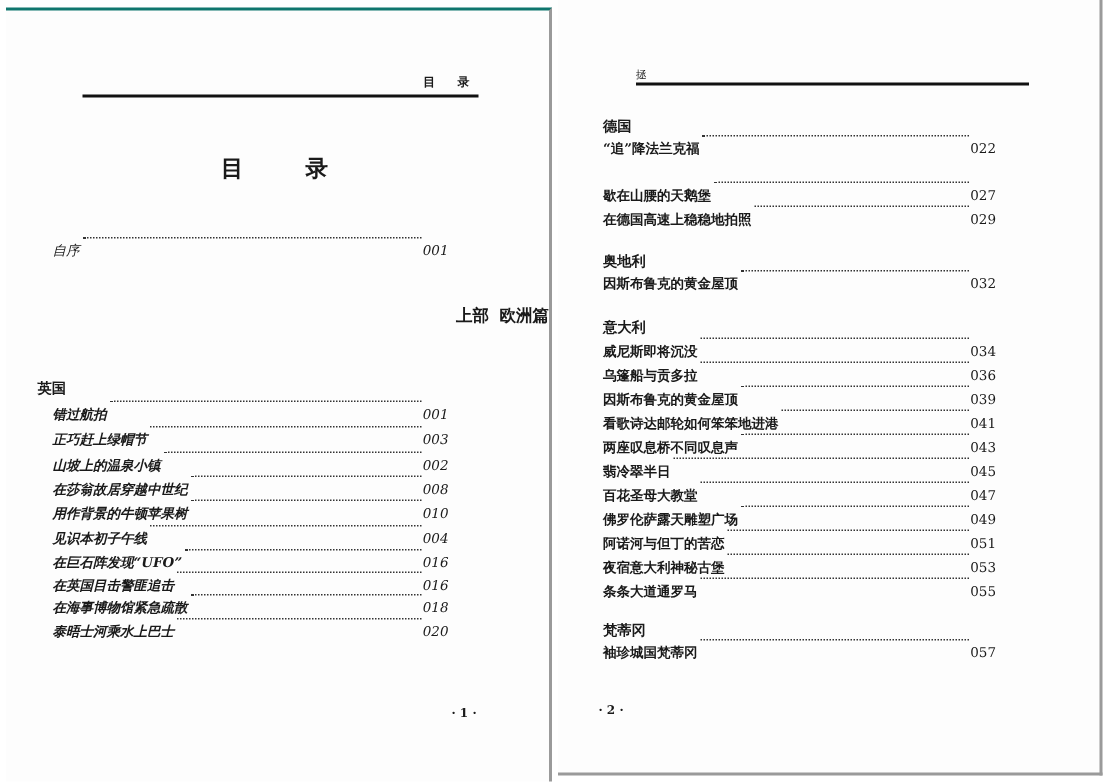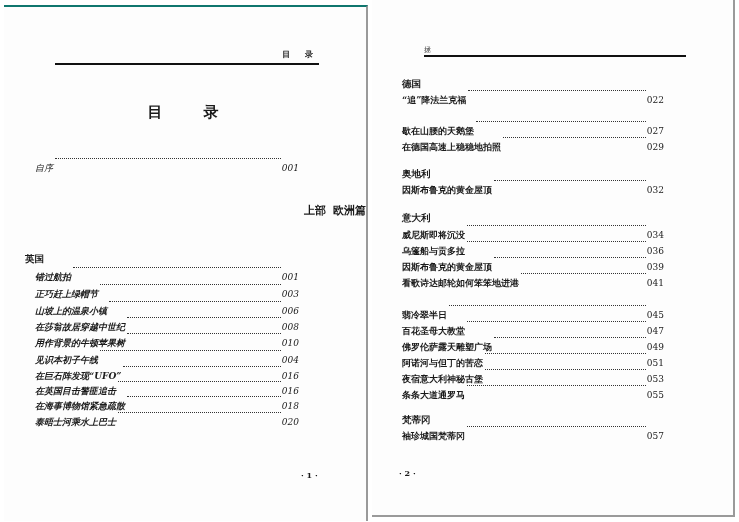--- a/index.html
+++ b/index.html
@@ -79,21 +79,21 @@
     <span class="p">001</span>
   </div>
   <div class="toc-row" style="top:280px">
     <span class="t">正巧赶上绿帽节</span>
     <span class="dots"></span>
     <span class="p">003</span>
   </div>
   <div class="toc-row" style="top:297px">
     <span class="t">山坡上的温泉小镇</span>
     <span class="dots"></span>
-    <span class="p">006</span>
+    <span class="p">002</span>
   </div>
   <div class="toc-row" style="top:313px">
     <span class="t">在莎翁故居穿越中世纪</span>
     <span class="dots"></span>
     <span class="p">008</span>
   </div>
   <div class="toc-row" style="top:329px">
     <span class="t">用作背景的牛顿苹果树</span>
     <span class="dots"></span>
     <span class="p">010</span>
@@ -169,20 +169,25 @@
   <div class="toc-row" style="top:260px">
     <span class="t">因斯布鲁克的黄金屋顶</span>
     <span class="dots"></span>
     <span class="p">039</span>
   </div>
   <div class="toc-row" style="top:276px">
     <span class="t">看歌诗达邮轮如何笨笨地进港</span>
     <span class="dots"></span>
     <span class="p">041</span>
   </div>
+  <div class="toc-row" style="top:292px">
+    <span class="t">两座叹息桥不同叹息声</span>
+    <span class="dots"></span>
+    <span class="p">043</span>
+  </div>
   <div class="toc-row" style="top:308px">
     <span class="t">翡冷翠半日</span>
     <span class="dots"></span>
     <span class="p">045</span>
   </div>
   <div class="toc-row" style="top:324px">
     <span class="t">百花圣母大教堂</span>
     <span class="dots"></span>
     <span class="p">047</span>
   </div>

